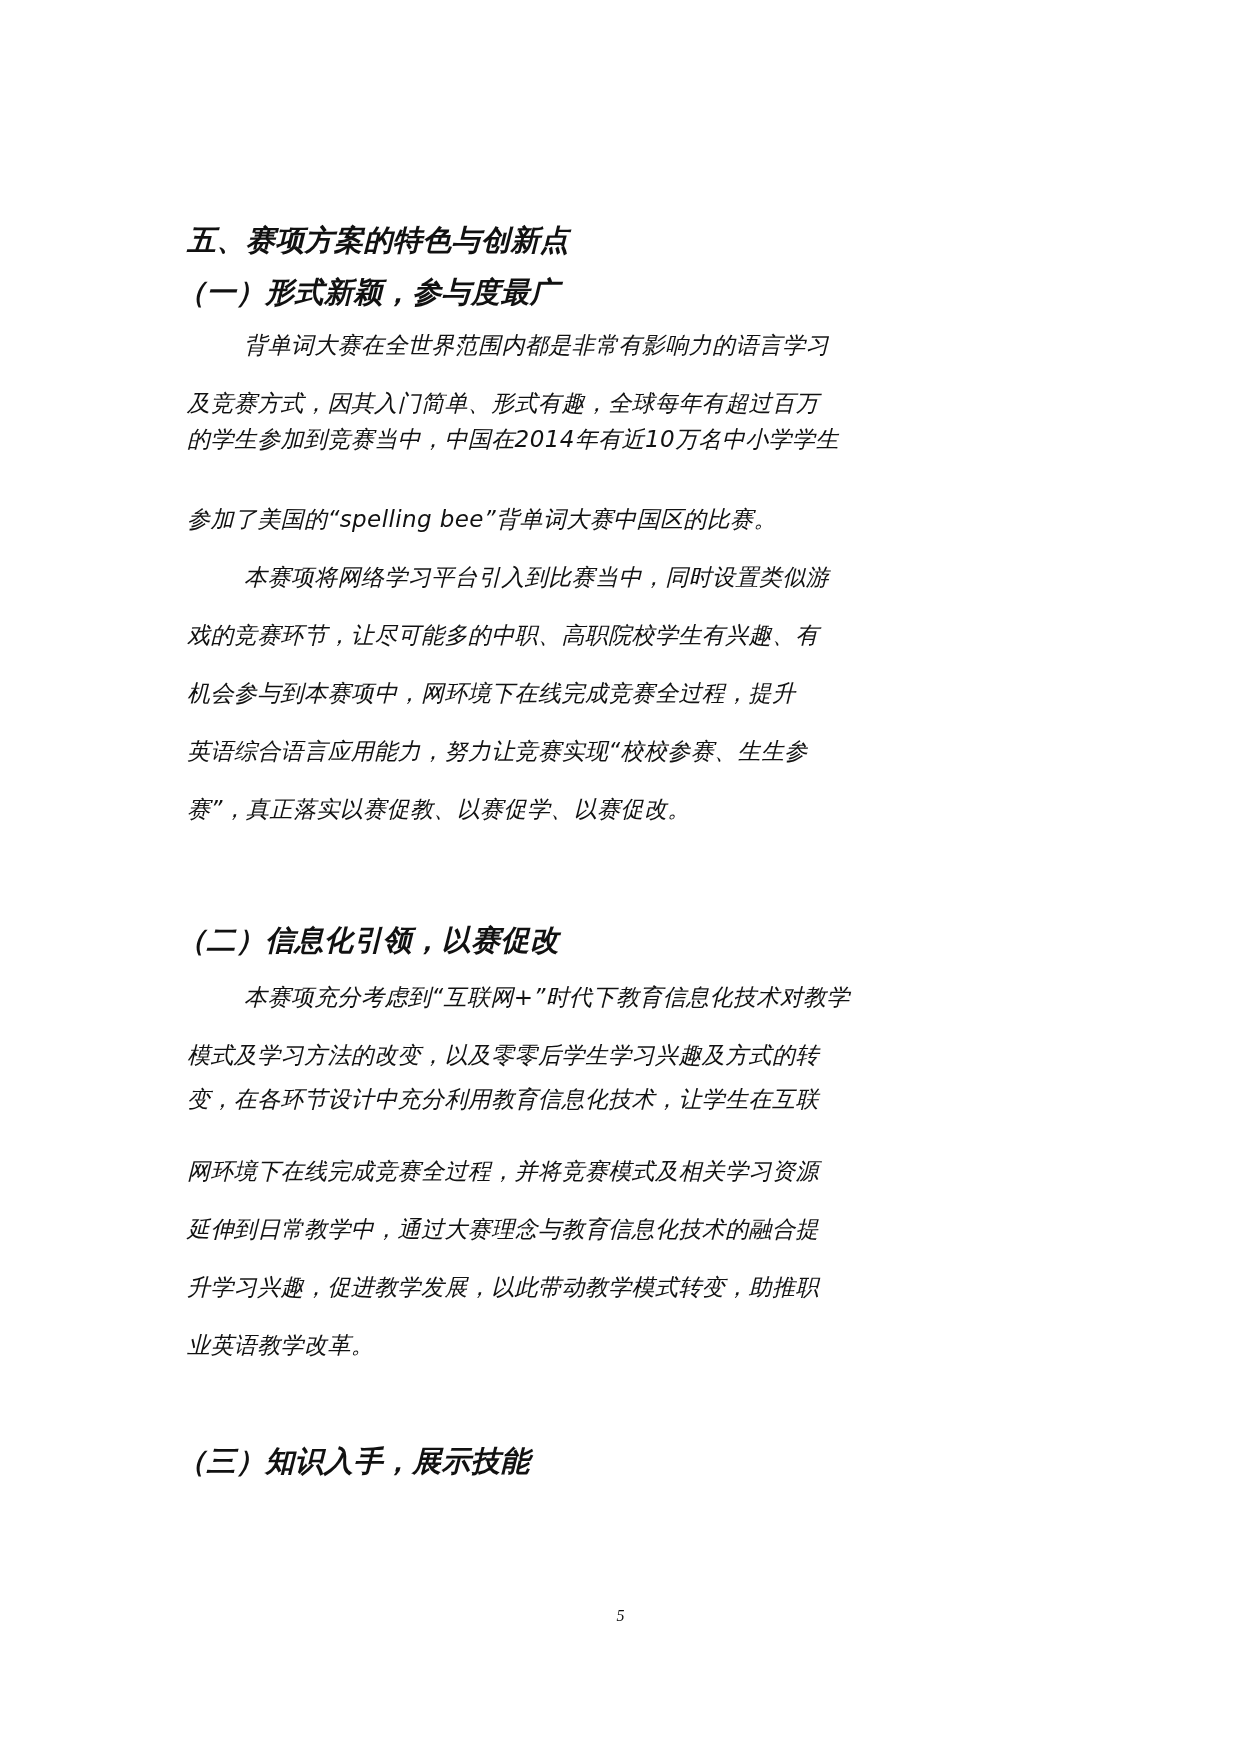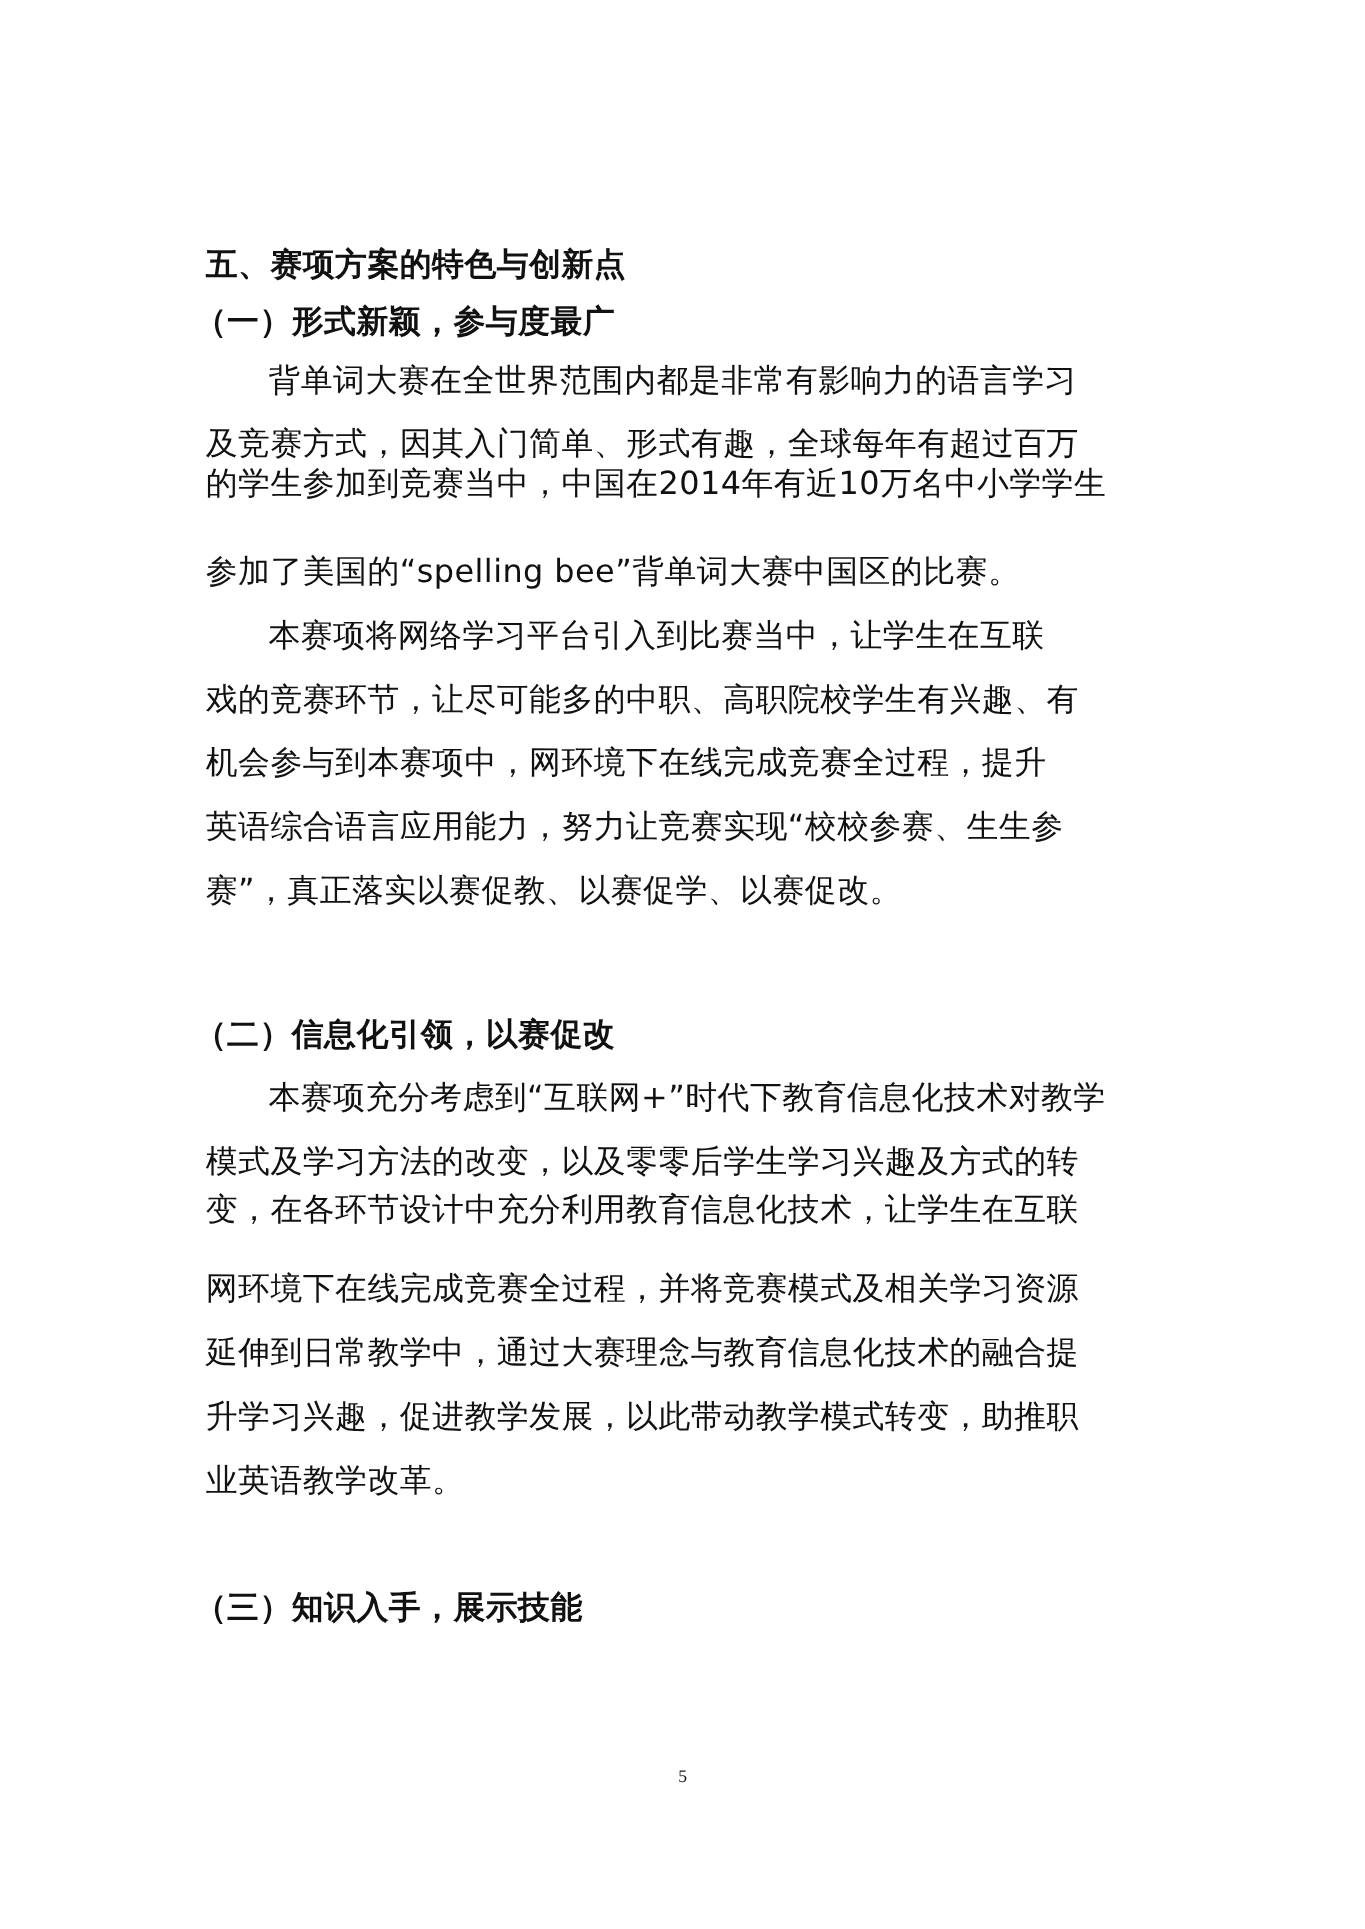--- a/index.html
+++ b/index.html
@@ -14,26 +14,27 @@
       overflow: hidden;
       color: #111111;
       font-family: "DejaVu Sans", "Liberation Sans", sans-serif;
     }
     .page {
       position: absolute;
       left: 0;
       top: 0;
       width: 1241px;
       height: 1754px;
+      font-style: italic;
     }
     .line {
       position: absolute;
       left: 187px;
       white-space: nowrap;
-      font-size: 29px;
+      font-size: 23px;
       line-height: 36px;
       letter-spacing: 0.4px;
     }
     .heading {
       font-weight: bold;
       font-size: 29px;
     }
     .page-number {
       position: absolute;
       left: 0;
@@ -52,21 +53,21 @@
 
   <div class="line heading" style="top:222px;">五、赛项方案的特色与创新点</div>
 
   <div class="line heading" style="top:274px; left:177px;">（一）形式新颖，参与度最广</div>
 
   <div class="line" style="top:327px; left:244px;">背单词大赛在全世界范围内都是非常有影响力的语言学习</div>
   <div class="line" style="top:385px;">及竞赛方式，因其入门简单、形式有趣，全球每年有超过百万</div>
   <div class="line" style="top:421px;">的学生参加到竞赛当中，中国在2014年有近10万名中小学学生</div>
   <div class="line" style="top:501px;">参加了美国的“spelling bee”背单词大赛中国区的比赛。</div>
 
-  <div class="line" style="top:559px; left:244px;">本赛项将网络学习平台引入到比赛当中，让学生在互联</div>
+  <div class="line" style="top:559px; left:244px;">本赛项将网络学习平台引入到比赛当中，同时设置类似游</div>
   <div class="line" style="top:617px;">戏的竞赛环节，让尽可能多的中职、高职院校学生有兴趣、有</div>
   <div class="line" style="top:675px;">机会参与到本赛项中，网环境下在线完成竞赛全过程，提升</div>
   <div class="line" style="top:733px;">英语综合语言应用能力，努力让竞赛实现“校校参赛、生生参</div>
   <div class="line" style="top:791px;">赛”，真正落实以赛促教、以赛促学、以赛促改。</div>
 
   <div class="line" style="top:979px; left:244px;">本赛项充分考虑到“互联网+”时代下教育信息化技术对教学</div>
 
   <div class="line heading" style="top:922px; left:177px;">（二）信息化引领，以赛促改</div>
   <div class="line" style="top:1037px;">模式及学习方法的改变，以及零零后学生学习兴趣及方式的转</div>
   <div class="line" style="top:1081px;">变，在各环节设计中充分利用教育信息化技术，让学生在互联</div>

